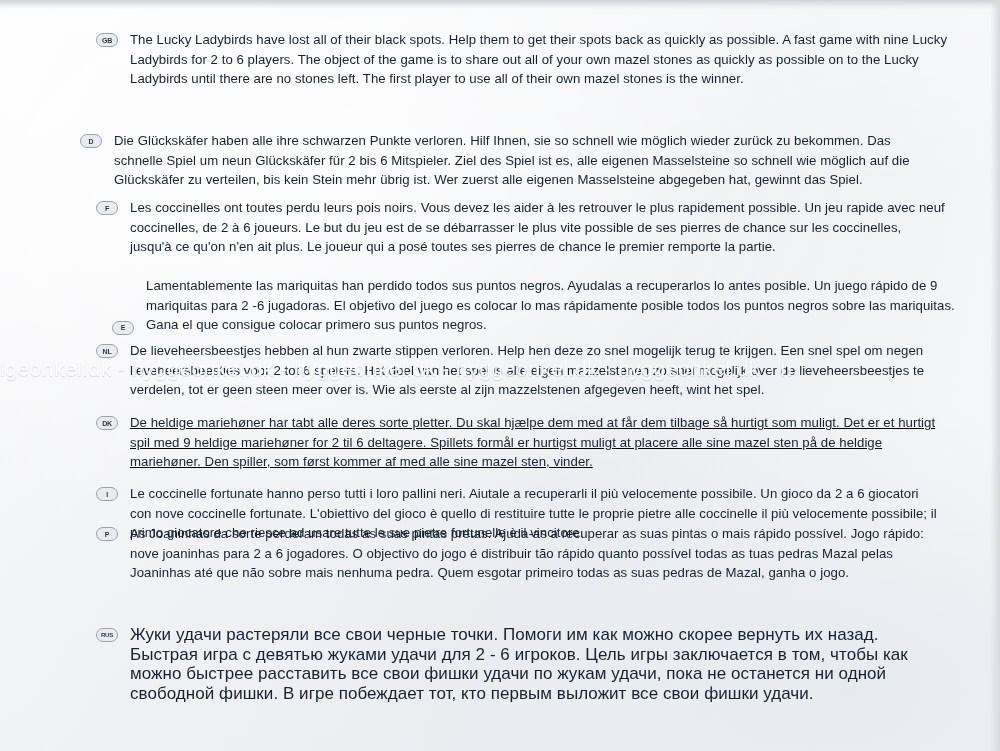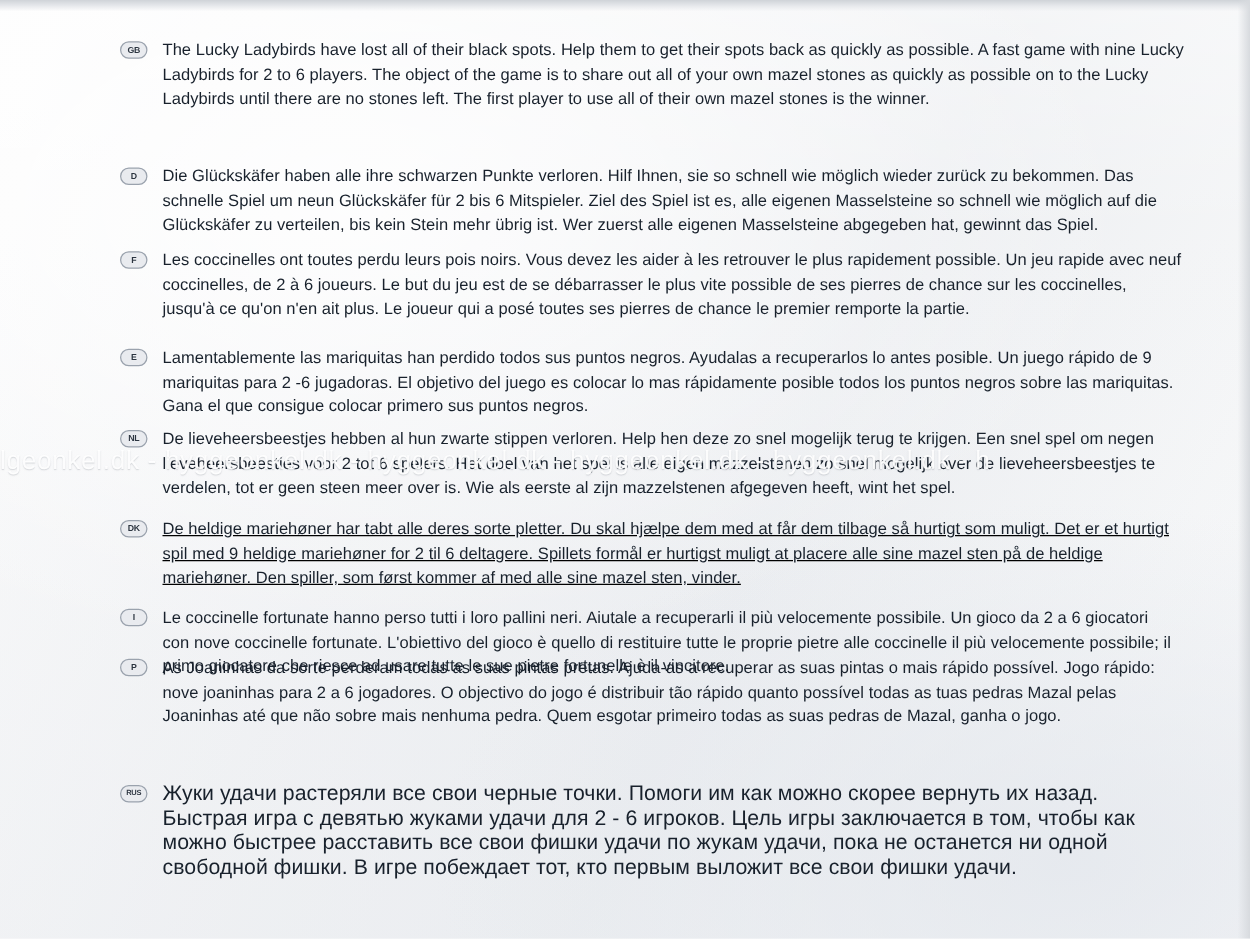--- a/index.html
+++ b/index.html
@@ -132,35 +132,35 @@
 
   <div id="content">
 
     <div class="block" style="left:96px; top:30px; width:860px;">
       <span class="flag oval">
           <span class="code">GB</span>
         </span>
       <div class="text">The Lucky Ladybirds have lost all of their black spots. Help them to get their spots back as quickly as possible. A fast game with nine Lucky Ladybirds for 2 to 6 players. The object of the game is to share out all of your own mazel stones as quickly as possible on to the Lucky Ladybirds until there are no stones left. The first player to use all of their own mazel stones is the winner.</div>
     </div>
 
-    <div class="block" style="left:96px; top:131px; width:860px;">
+    <div class="block" style="left:80px; top:131px; width:860px;">
       <span class="flag oval">
           <span class="code">D</span>
         </span>
       <div class="text">Die Glückskäfer haben alle ihre schwarzen Punkte verloren. Hilf Ihnen, sie so schnell wie möglich wieder zurück zu bekommen. Das schnelle Spiel um neun Glückskäfer für 2 bis 6 Mitspieler. Ziel des Spiel ist es, alle eigenen Masselsteine so schnell wie möglich auf die Glückskäfer zu verteilen, bis kein Stein mehr übrig ist. Wer zuerst alle eigenen Masselsteine abgegeben hat, gewinnt das Spiel.</div>
     </div>
 
     <div class="block" style="left:96px; top:198px; width:850px;">
       <span class="flag oval">
           <span class="code">F</span>
         </span>
       <div class="text">Les coccinelles ont toutes perdu leurs pois noirs. Vous devez les aider à les retrouver le plus rapidement possible. Un jeu rapide avec neuf coccinelles, de 2 à 6 joueurs. Le but du jeu est de se débarrasser le plus vite possible de ses pierres de chance sur les coccinelles, jusqu'à ce qu'on n'en ait plus. Le joueur qui a posé toutes ses pierres de chance le premier remporte la partie.</div>
     </div>
 
-    <div class="block" style="left:96px; top:276px; width:850px;">
+    <div class="block" style="left:112px; top:276px; width:850px;align-items:flex-end;">
       <span class="flag oval">
           <span class="code">E</span>
         </span>
       <div class="text">Lamentablemente las mariquitas han perdido todos sus puntos negros. Ayudalas a recuperarlos lo antes posible. Un juego rápido de 9 mariquitas para 2 -6 jugadoras. El objetivo del juego es colocar lo mas rápidamente posible todos los puntos negros sobre las mariquitas. Gana el que consigue colocar primero sus puntos negros.</div>
     </div>
 
     <div class="block" style="left:96px; top:341px; width:860px;">
       <span class="flag oval">
           <span class="code">NL</span>
         </span>

